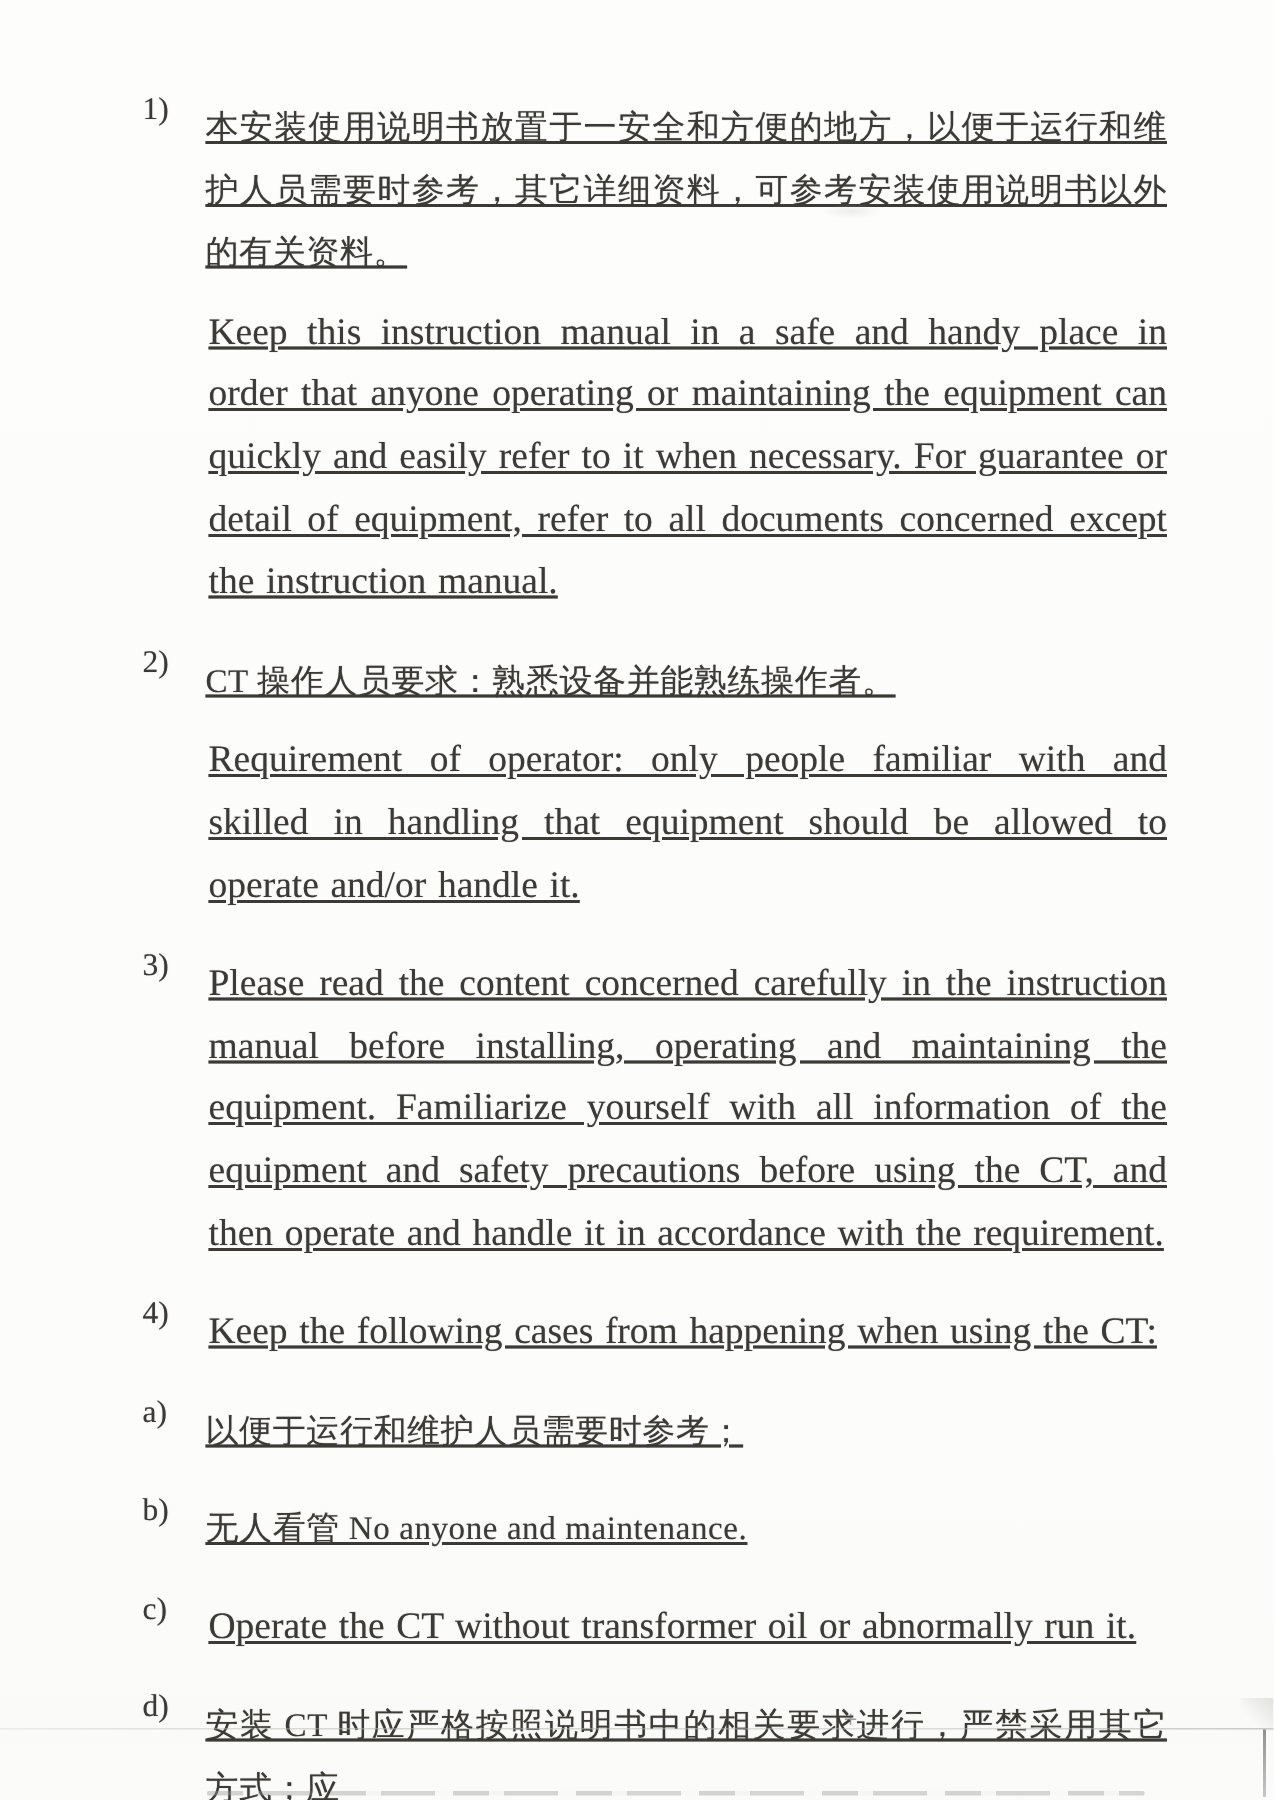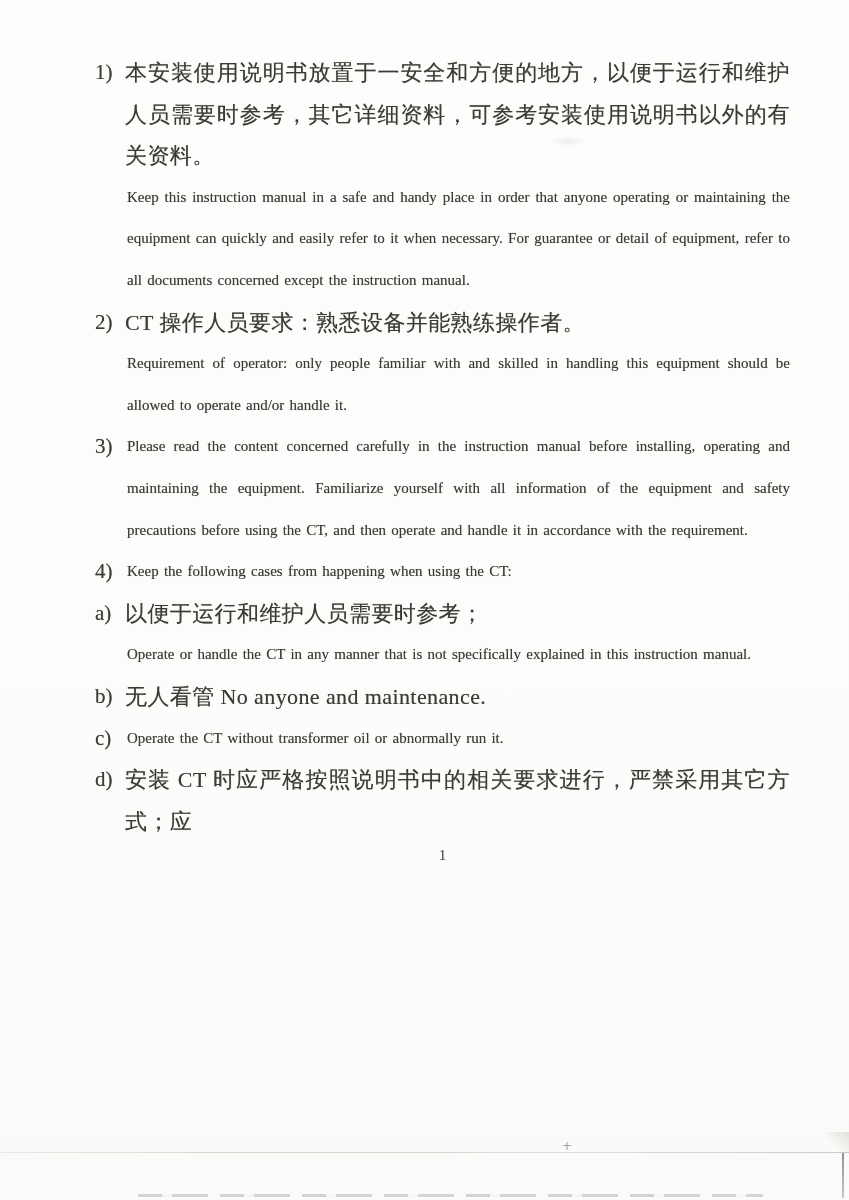--- a/index.html
+++ b/index.html
@@ -33,30 +33,31 @@
     width: 30px;
     font-size: 21px;
     line-height: 41.6px;
     white-space: nowrap;
   }
   .body {
     flex: 1;
     min-width: 0;
   }
   .body p {
-    margin: 0;
+    margin: 12px;
     text-align: justify;
+    text-decoration: underline;
   }
   .zh {
     font-size: 22px;
     line-height: 41.6px;
     letter-spacing: 0.4px;
   }
   .en {
-    font-size: 15px;
+    font-size: 25px;
     line-height: 41.6px;
     padding-left: 2px;
     word-spacing: 1.5px;
   }
   .en:empty, .zh:empty { display: none; }
   .page-number {
     margin-top: 5px;
     text-align: center;
     font-size: 15px;
     color: #55534e;
@@ -106,21 +107,21 @@
       <div class="body">
         <p class="zh">本安装使用说明书放置于一安全和方便的地方，以便于运行和维护人员需要时参考，其它详细资料，可参考安装使用说明书以外的有关资料。</p>
         <p class="en">Keep this instruction manual in a safe and handy place in order that anyone operating or maintaining the equipment can quickly and easily refer to it when necessary. For guarantee or detail of equipment, refer to all documents concerned except the instruction manual.</p>
       </div>
     </div>
 
     <div class="item">
       <span class="marker">2)</span>
       <div class="body">
         <p class="zh">CT 操作人员要求：熟悉设备并能熟练操作者。</p>
-        <p class="en">Requirement of operator: only people familiar with and skilled in handling this equipment should be allowed to operate and/or handle it.</p>
+        <p class="en">Requirement of operator: only people familiar with and skilled in handling that equipment should be allowed to operate and/or handle it.</p>
       </div>
     </div>
 
     <div class="item">
       <span class="marker">3)</span>
       <div class="body">
         <p class="en">Please read the content concerned carefully in the instruction manual before installing, operating and maintaining the equipment. Familiarize yourself with all information of the equipment and safety precautions before using the CT, and then operate and handle it in accordance with the requirement.</p>
       </div>
     </div>
 
@@ -128,21 +129,20 @@
       <span class="marker">4)</span>
       <div class="body">
         <p class="en">Keep the following cases from happening when using the CT:</p>
       </div>
     </div>
 
     <div class="item">
       <span class="marker">a)</span>
       <div class="body">
         <p class="zh">以便于运行和维护人员需要时参考；</p>
-        <p class="en">Operate or handle the CT in any manner that is not specifically explained in this instruction manual.</p>
       </div>
     </div>
 
     <div class="item">
       <span class="marker">b)</span>
       <div class="body">
         <p class="zh">无人看管 No anyone and maintenance.</p>
 
       </div>
     </div>

